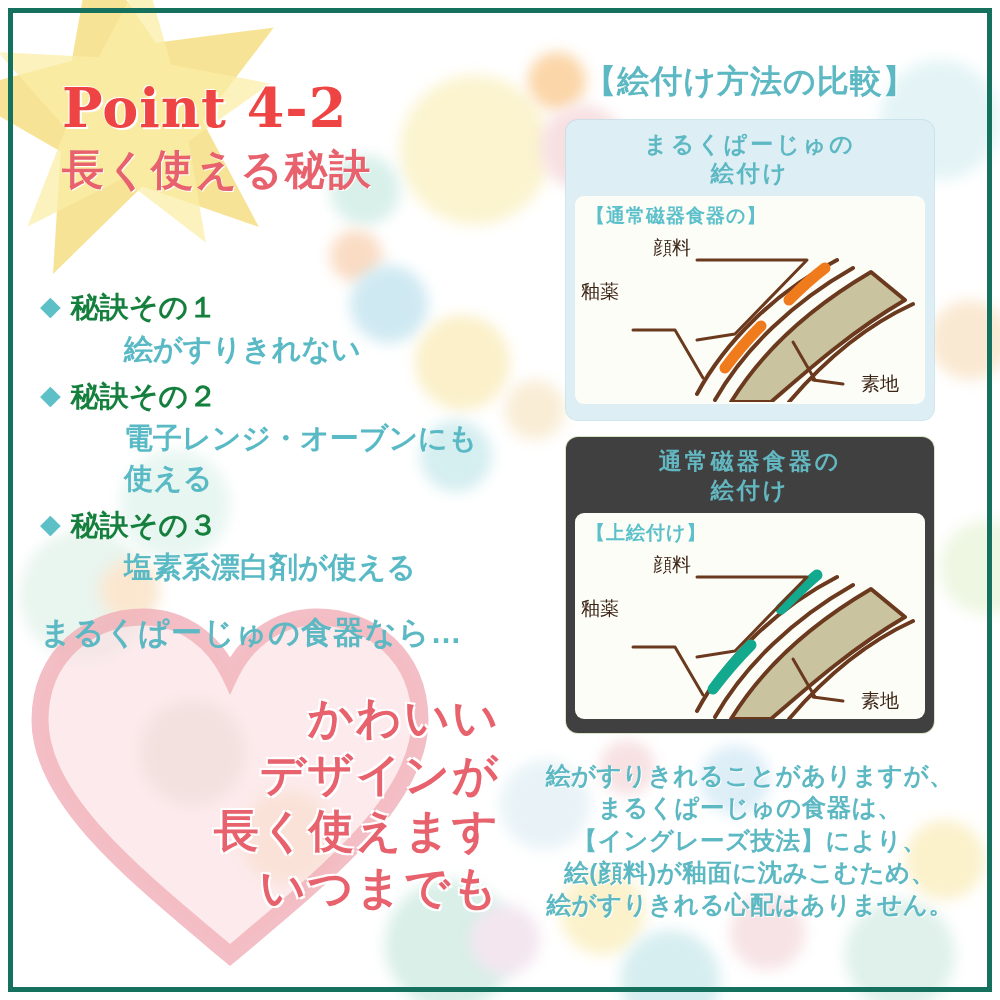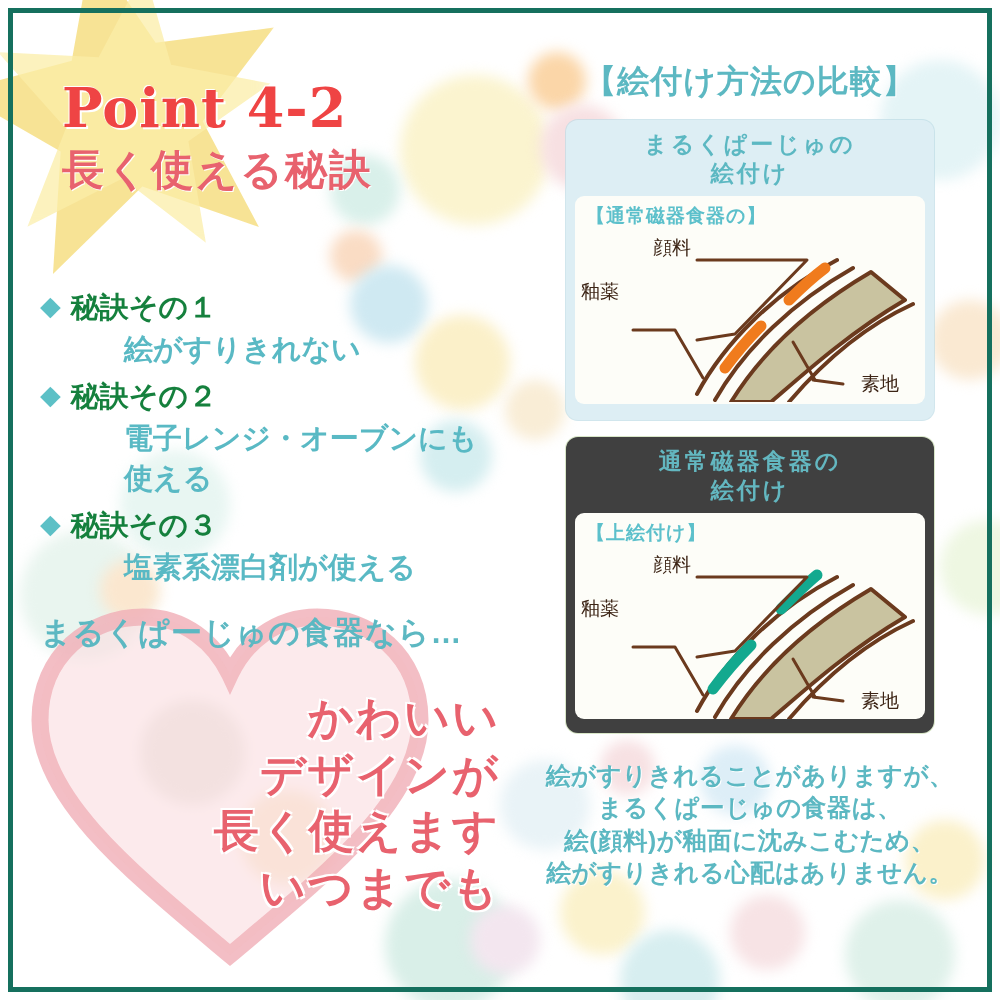--- a/index.html
+++ b/index.html
@@ -228,19 +228,20 @@
             <path d="M238 158 L 268 162" stroke="#6b3a1e" stroke-width="3" fill="none" stroke-linecap="round"></path>
             <path d="M218 120 L 240 158" stroke="#6b3a1e" stroke-width="3" fill="none" stroke-linecap="round"></path>
           </svg>
         </div>
       </div>
     </div>
 
     <div class="r-para">
       <div>絵がすりきれることがありますが、</div>
       <div>まるくぱーじゅの食器は、</div>
+      <div>【イングレーズ技法】により、</div>
       <div>絵(顔料)が釉面に沈みこむため、</div>
       <div>絵がすりきれる心配はありません。</div>
     </div>
   </div>
 
   <div class="frame"></div>
 </div>
 
 </body></html>

